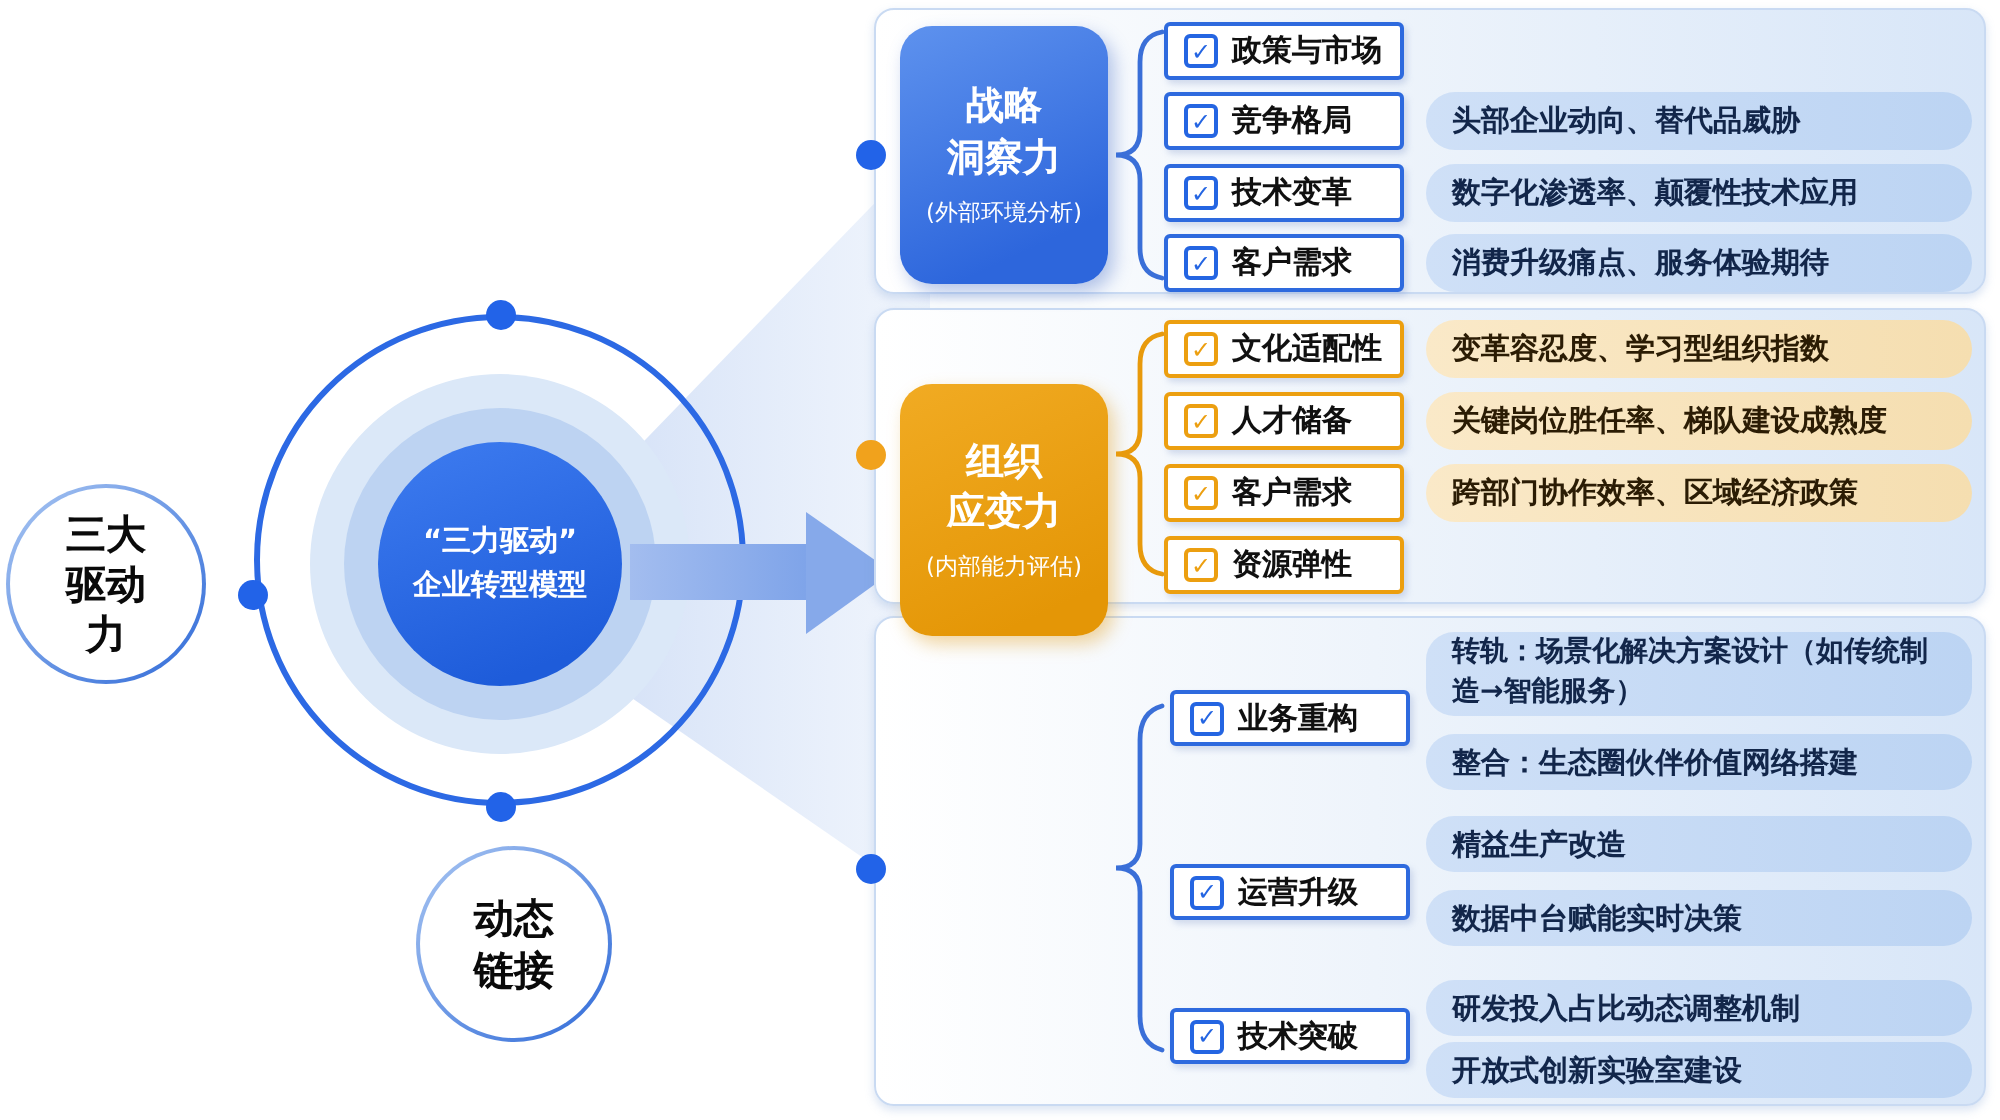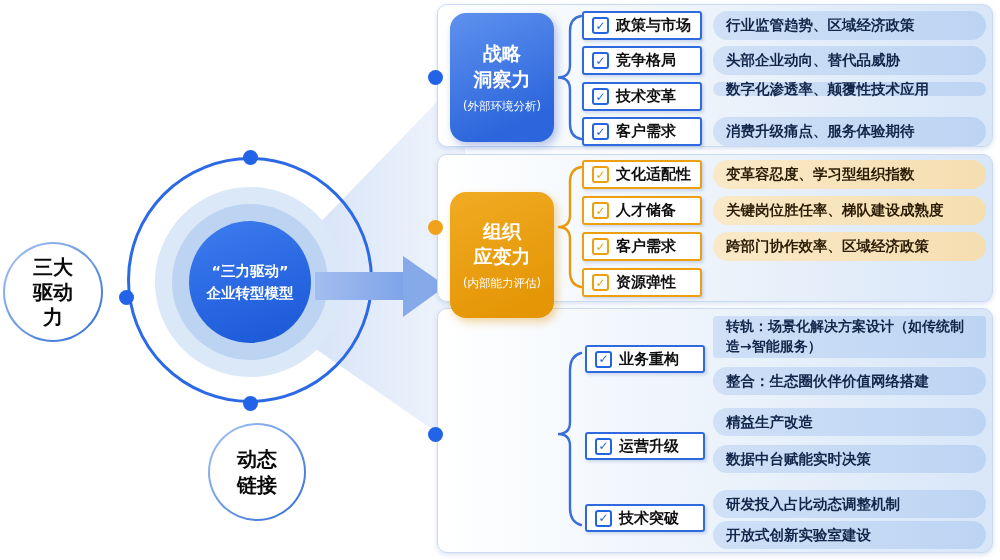--- a/index.html
+++ b/index.html
@@ -50,21 +50,21 @@
   .lbox.orange{border:2px solid #ec9f10;}
   .cb{width:17px;height:17px;border-radius:3px;display:flex;align-items:center;justify-content:center;
     font-size:12px;font-weight:bold;flex:none;background:#fff;}
   .cb.blue{border:2px solid #2465e2;color:#2465e2;}
   .cb.orange{border:2px solid #ec9f10;color:#ec9f10;}
 
   .pill{position:absolute;left:713px;width:273px;border-radius:15px;display:flex;align-items:center;
     padding:0 13px;font-weight:bold;font-size:14.5px;z-index:6;white-space:nowrap;}
   .pill.blue{background:linear-gradient(90deg,#cfe0f7 0%,#bcd4f3 100%);color:#12264a;}
   .pill.orange{background:linear-gradient(90deg,#fae9c8 0%,#f5deb0 100%);color:#2b1c04;}
-  .pill.tall{white-space:normal;font-size:14px;line-height:1.42;border-radius:4px;padding:13px 13px;}
+  .pill.tall{white-space:normal;font-size:14px;line-height:1.42;border-radius:14px;padding:13px 13px;}
 </style>
 </head>
 <body>
 
 <div id="stage">
 
   <svg class="layer" width="1000" height="560" style="z-index:1">
     <defs>
       <linearGradient id="beamG" x1="0" y1="0" x2="1" y2="0">
         <stop offset="0" stop-color="#9ab8ec" stop-opacity="0.55"></stop>
@@ -114,33 +114,32 @@
     <div class="s">(外部环境分析)</div>
   </div>
   <svg class="brace" style="left:555px;top:13px" width="30" height="130">
     <path d="M26,3 Q15,5 15,18 L15,52 Q15,64.5 3,64.5 Q15,64.5 15,77 L15,111 Q15,124 26,126" fill="none" stroke="#3a6fd8" stroke-width="2.4" stroke-linecap="round"></path>
   </svg>
 
   <div class="lbox blue" style="left:582px;top:11px;width:120px;height:29px">
     <span class="cb blue">✓</span>
     <span>政策与市场</span>
   </div>
-  <div class="pill blue" style="top:11px;height:29px">行业监管趋势、区域经济政策</div>
 
   <div class="lbox blue" style="left:582px;top:46px;width:120px;height:29px">
     <span class="cb blue">✓</span>
     <span>竞争格局</span>
   </div>
   <div class="pill blue" style="top:46px;height:29px">头部企业动向、替代品威胁</div>
 
   <div class="lbox blue" style="left:582px;top:82px;width:120px;height:29px">
     <span class="cb blue">✓</span>
     <span>技术变革</span>
   </div>
-  <div class="pill blue" style="top:82px;height:14px">数字化渗透率、颠覆性技术应用</div>
+  <div class="pill blue" style="top:82px;height:29px">数字化渗透率、颠覆性技术应用</div>
 
   <div class="lbox blue" style="left:582px;top:117px;width:120px;height:29px">
     <span class="cb blue">✓</span>
     <span>客户需求</span>
   </div>
   <div class="pill blue" style="top:117px;height:29px">消费升级痛点、服务体验期待</div>
 
   <div class="sec" style="top:154px;height:148px"></div>
   <div class="secdot orange" style="left:428px;top:220px"></div>
   <div class="hdr orange" style="top:164px;height:126px">

